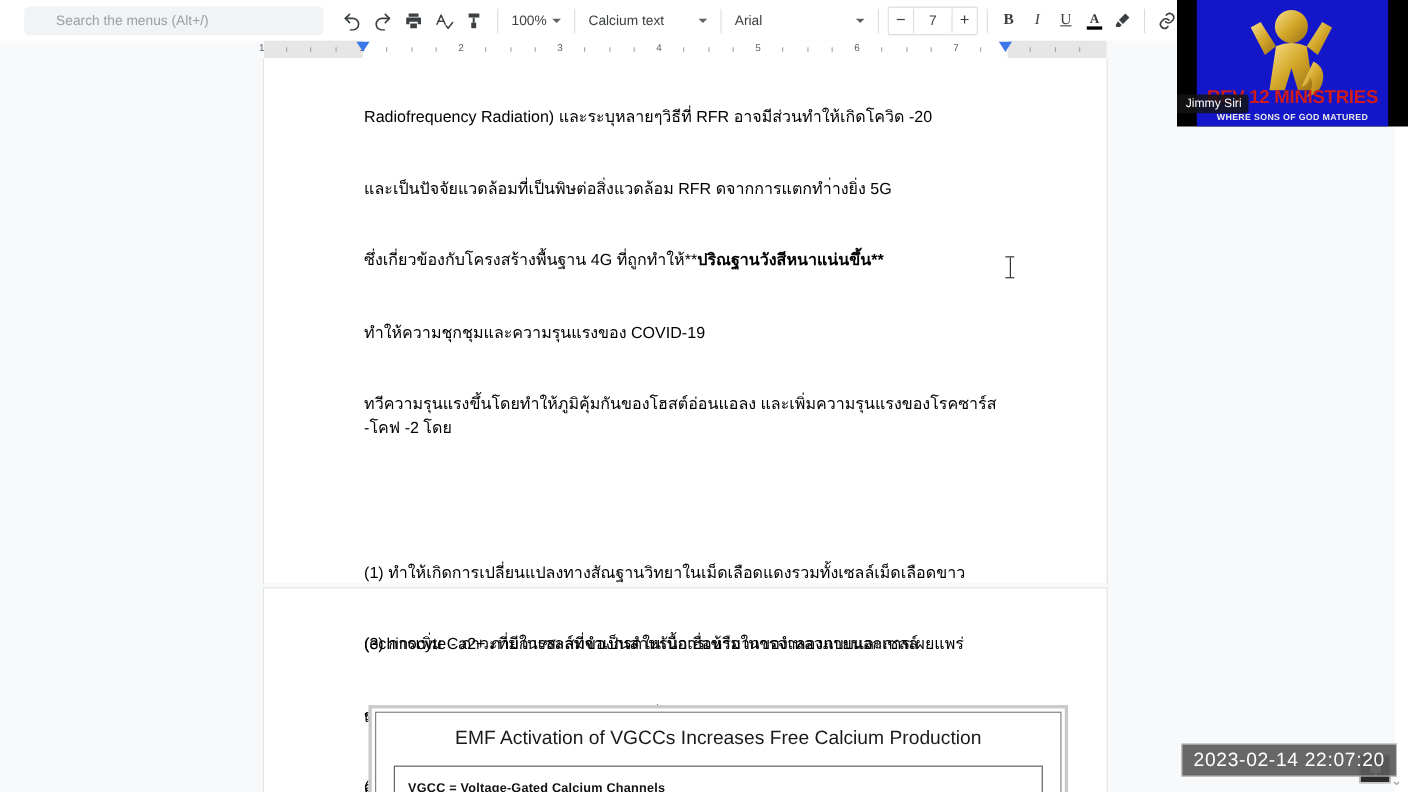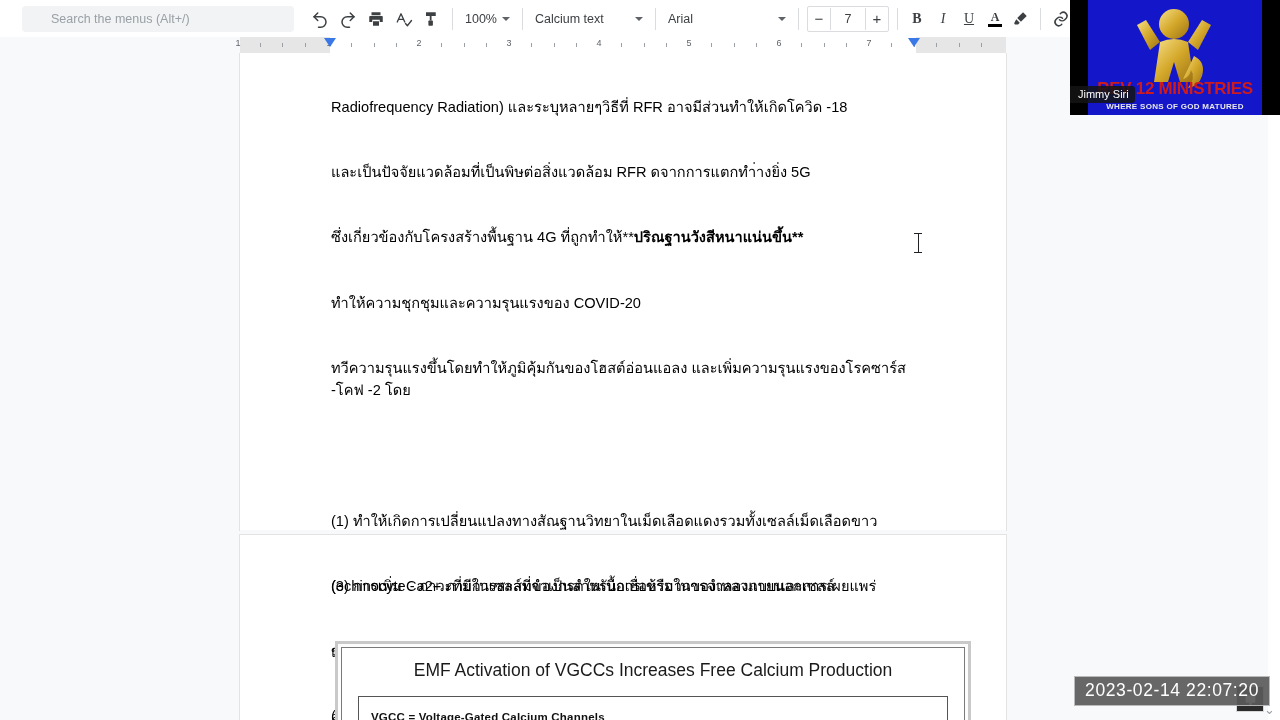--- a/index.html
+++ b/index.html
@@ -404,24 +404,24 @@
     <div class="indent-marker" style="left:908px;"></div>
   </div>
 
   <div class="doc-area">
 
     <div class="page page-1"></div>
     <div class="page-gap"></div>
     <div class="page page-2"></div>
 
     <div class="doc-body" style="top:0px;">
-      <p>Radiofrequency Radiation) และระบุหลายๆวิธีที่ RFR อาจมีส่วนทำให้เกิดโควิด -18</p>
+      <p>Radiofrequency Radiation) และระบุหลายๆวิธีที่ RFR อาจมีส่วนทำให้เกิดโควิด -20</p>
       <p>และเป็นปัจจัยแวดล้อมที่เป็นพิษต่อสิ่งแวดล้อม RFR ดจากการแตกทำ่างยิ่ง 5G</p>
       <p><span>ซึ่งเกี่ยวข้องกับโครงสร้างพื้นฐาน 4G ที่ถูกทำให้**</span><span class="bold">ปริณฐานวังสีหนาแน่นขึ้น**</span></p>
-      <p>ทำให้ความชุกชุมและความรุนแรงของ COVID-20</p>
+      <p>ทำให้ความชุกชุมและความรุนแรงของ COVID-19</p>
       <p>ทวีความรุนแรงขึ้นโดยทำให้ภูมิคุ้มกันของโฮสต์อ่อนแอลง และเพิ่มความรุนแรงของโรคซาร์ส -โคฟ -2 โดย</p>
       <p class="blank"></p>
       <p>(1) ทำให้เกิดการเปลี่ยนแปลงทางสัณฐานวิทยาในเม็ดเลือดแดงรวมทั้งเซลล์เม็ดเลือดขาว</p>
       <p>(echinocyte - ภาวะที่มีการสะสมของกรดในเนื้อเยื่อหรือในของเหลวภายนอกเซลล์</p>
       <p>และการที่ร่างกายไม่สามารถกำจัดของเสียที่เป็นกรดที่สะสมในเลือดอันเกิดจากการแตกทำ</p>
       <p>ลายของเซลล์</p>
       
       
       
       

